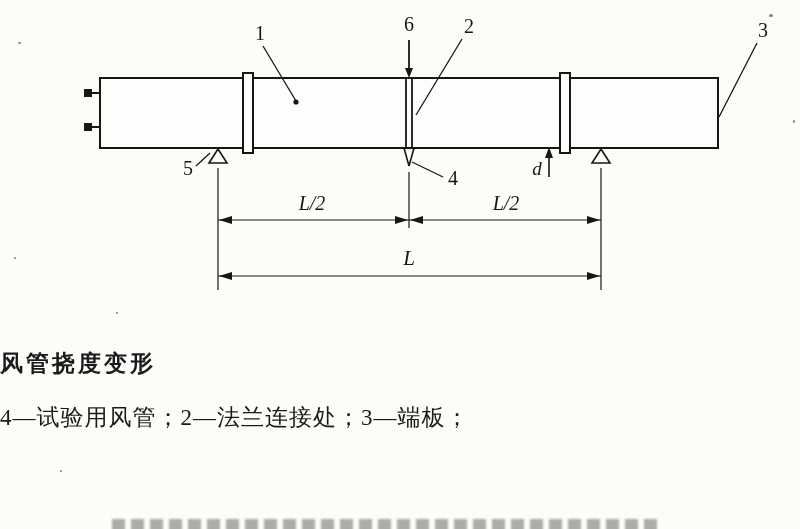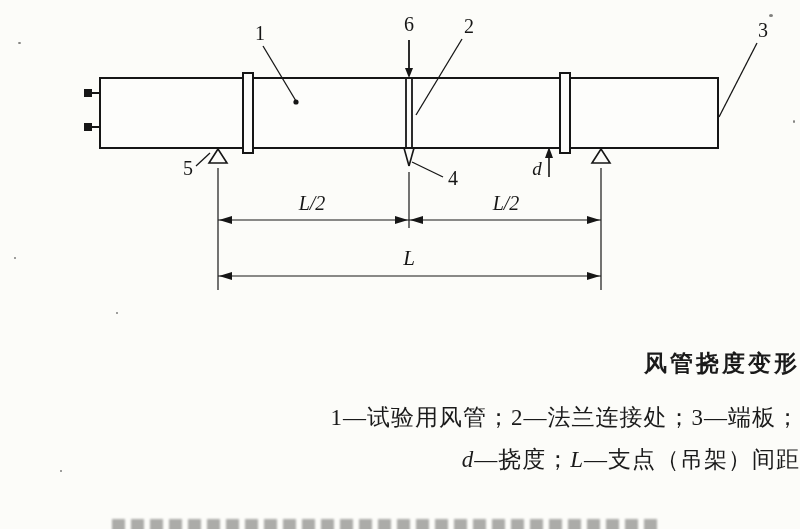--- a/index.html
+++ b/index.html
@@ -3,21 +3,21 @@
 <meta charset="utf-8">
 <style>
   html,body{margin:0;padding:0;background:#e9e9e6;}
   .page{
     position:relative;width:800px;height:529px;overflow:hidden;
     background:#fcfcf9;
     font-family:"Liberation Serif","DejaVu Serif",serif;
     color:#1a1a1a;
   }
   .diagram-svg{position:absolute;left:0;top:0;}
-  .caption{position:absolute;left:0;top:340px;width:800px;text-align:right;}
+  .caption{position:absolute;left:0;top:340px;width:800px;text-align:left;}
   .fig-title{
     font-size:23px;letter-spacing:3px;margin-top:8px;margin-bottom:18px;
     font-weight:600;
   }
   .legend-line{font-size:23px;line-height:42px;letter-spacing:1px;}
   .it{font-style:italic;font-family:"Liberation Serif","DejaVu Serif",serif;}
   .cutline{
     position:absolute;left:112px;top:519px;width:545px;height:16px;
     background:repeating-linear-gradient(90deg,#6b6b68 0 13px,rgba(0,0,0,0) 13px 19px);
     filter:blur(1.2px);opacity:.55;
@@ -104,22 +104,21 @@
     <g>
       <line x1="218" y1="276" x2="601" y2="276" stroke="#161616" stroke-width="1.2"></line>
       <polygon points="219,276 232,272 232,280" fill="#161616"></polygon>
       <polygon points="600,276 587,272 587,280" fill="#161616"></polygon>
     </g>
     <text x="409" y="265" font-size="21" text-anchor="middle" font-style="italic">L</text>
   </svg>
 
   <div class="caption">
     <div class="fig-title">风管挠度变形</div>
-    <div class="legend-line">1—试验用风管；2—法兰连接处；3—端板；</div>
-    <div class="legend-line"><span class="it">d</span><span>—挠度；</span><span class="it">L</span><span>—支点（吊架）间距</span></div>
+    <div class="legend-line">4—试验用风管；2—法兰连接处；3—端板；</div>
   </div>
 
   <div class="cutline"></div>
 
   <div class="speck" style="left:18px;top:42px;width:3px;height:2px;"></div>
   <div class="speck" style="left:769px;top:14px;width:4px;height:3px;"></div>
   <div class="speck" style="left:14px;top:257px;width:2px;height:2px;"></div>
   <div class="speck" style="left:116px;top:312px;width:2px;height:2px;"></div>
   <div class="speck" style="left:793px;top:120px;width:2px;height:3px;"></div>
   <div class="speck" style="left:60px;top:470px;width:2px;height:2px;"></div>

